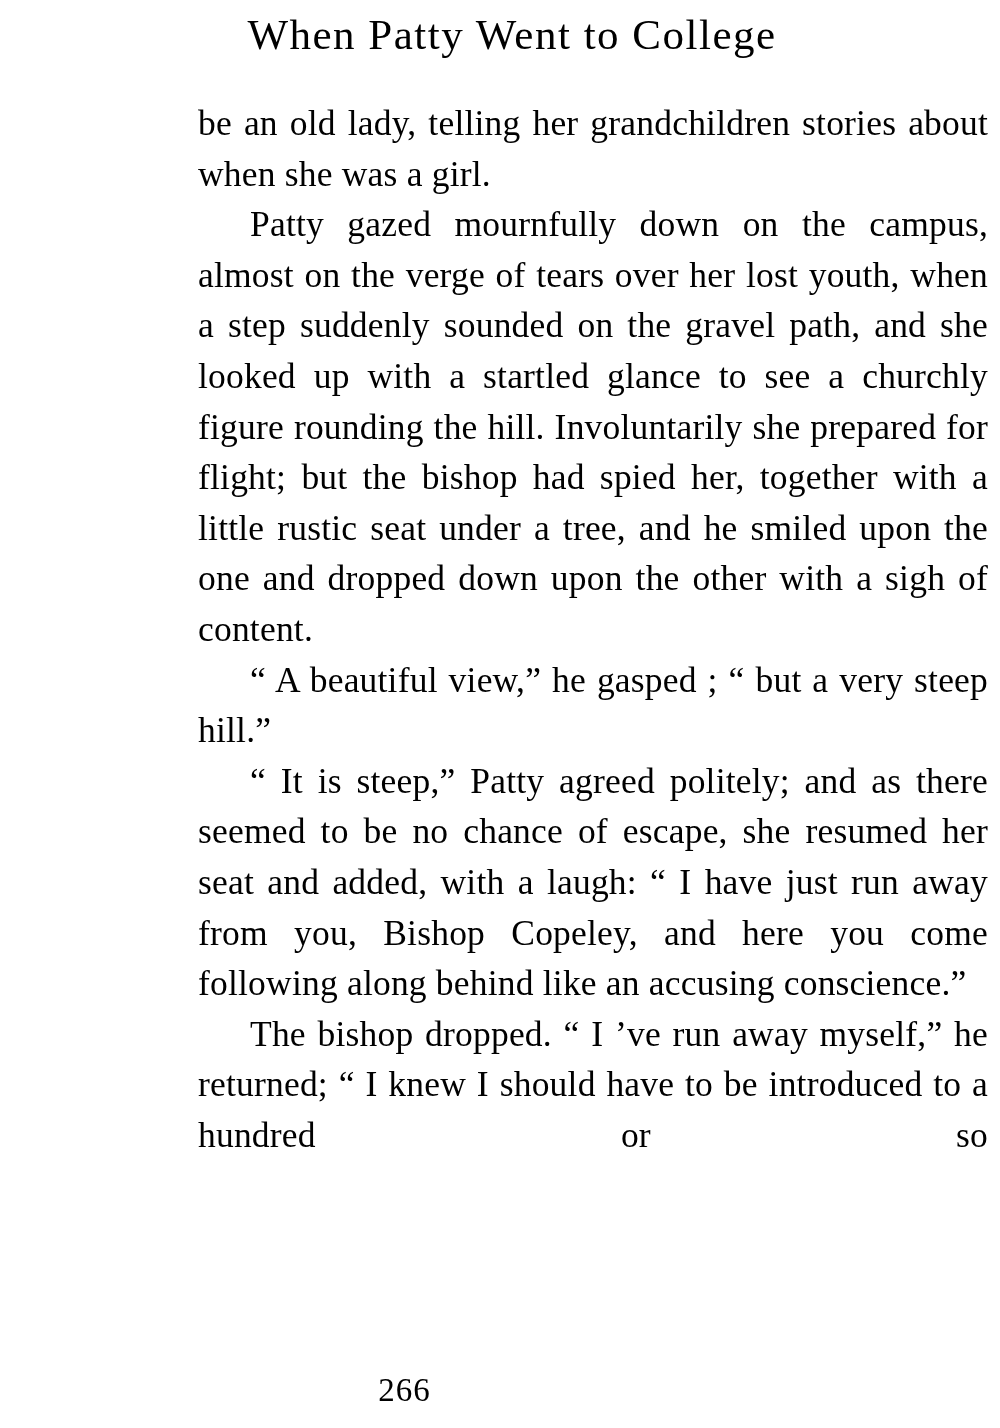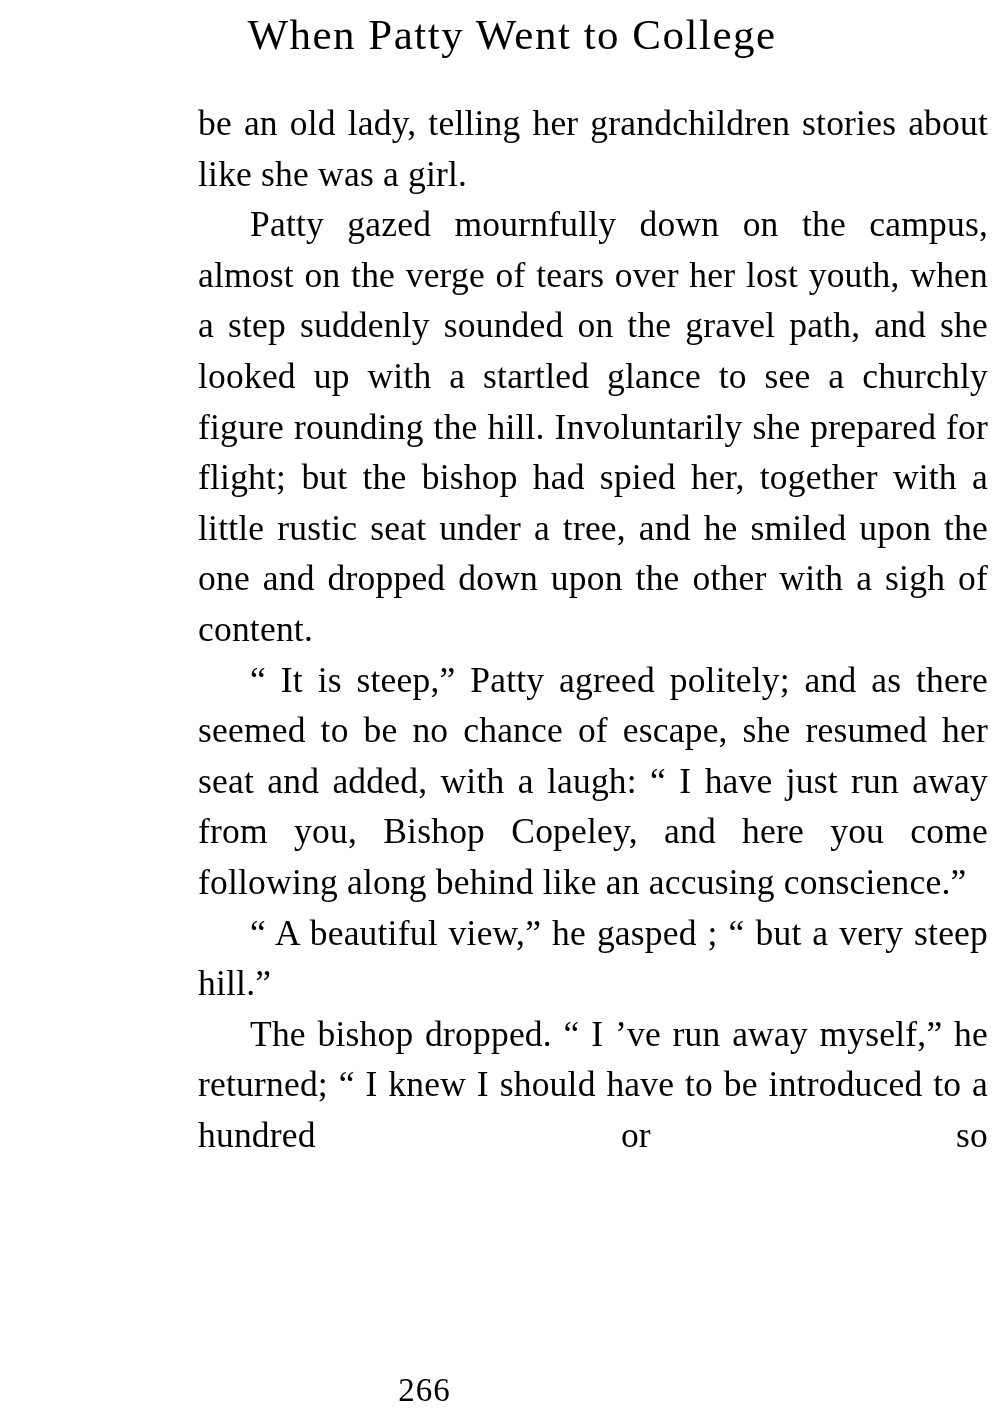--- a/index.html
+++ b/index.html
@@ -59,33 +59,32 @@
     width: 100%;
   }
   .folio {
     position: absolute;
     left: 0;
     top: 1372px;
     width: 809px;
     text-align: center;
     font-size: 33px;
     letter-spacing: 1px;
-    padding-left: 20px;
   }
 </style>
 </head>
 <body>
 
 <div class="page">
 
   <div class="running-head">When Patty Went to College</div>
 
   <div class="body-text">
-    <p class="noindent">be an old lady, telling her grandchildren stories about like she was a girl.</p>
+    <p class="noindent">be an old lady, telling her grandchildren stories about when she was a girl.</p>
     <p>Patty gazed mournfully down on the campus, almost on the verge of tears over her lost youth, when a step suddenly sounded on the gravel path, and she looked up with a startled glance to see a churchly figure rounding the hill.  Involuntarily she prepared for flight; but the bishop had spied her, together with a little rustic seat under a tree, and he smiled upon the one and dropped down upon the other with a sigh of content.</p>
+    <p>“ A beautiful view,” he gasped ; “ but a very steep hill.”</p>
     <p>“ It is steep,” Patty agreed politely; and as there seemed to be no chance of escape, she resumed her seat and added, with a laugh: “ I have just run away from you, Bishop Copeley, and here you come following along behind like an accusing conscience.”</p>
-    <p>“ A beautiful view,” he gasped ; “ but a very steep hill.”</p>
     <p class="lastfull">The bishop dropped.  “ I ’ve run away myself,” he returned; “ I knew I should have to be introduced to a hundred or so</p>
   </div>
 
   <div class="folio">266</div>
 
 </div>
 
 </body></html>

